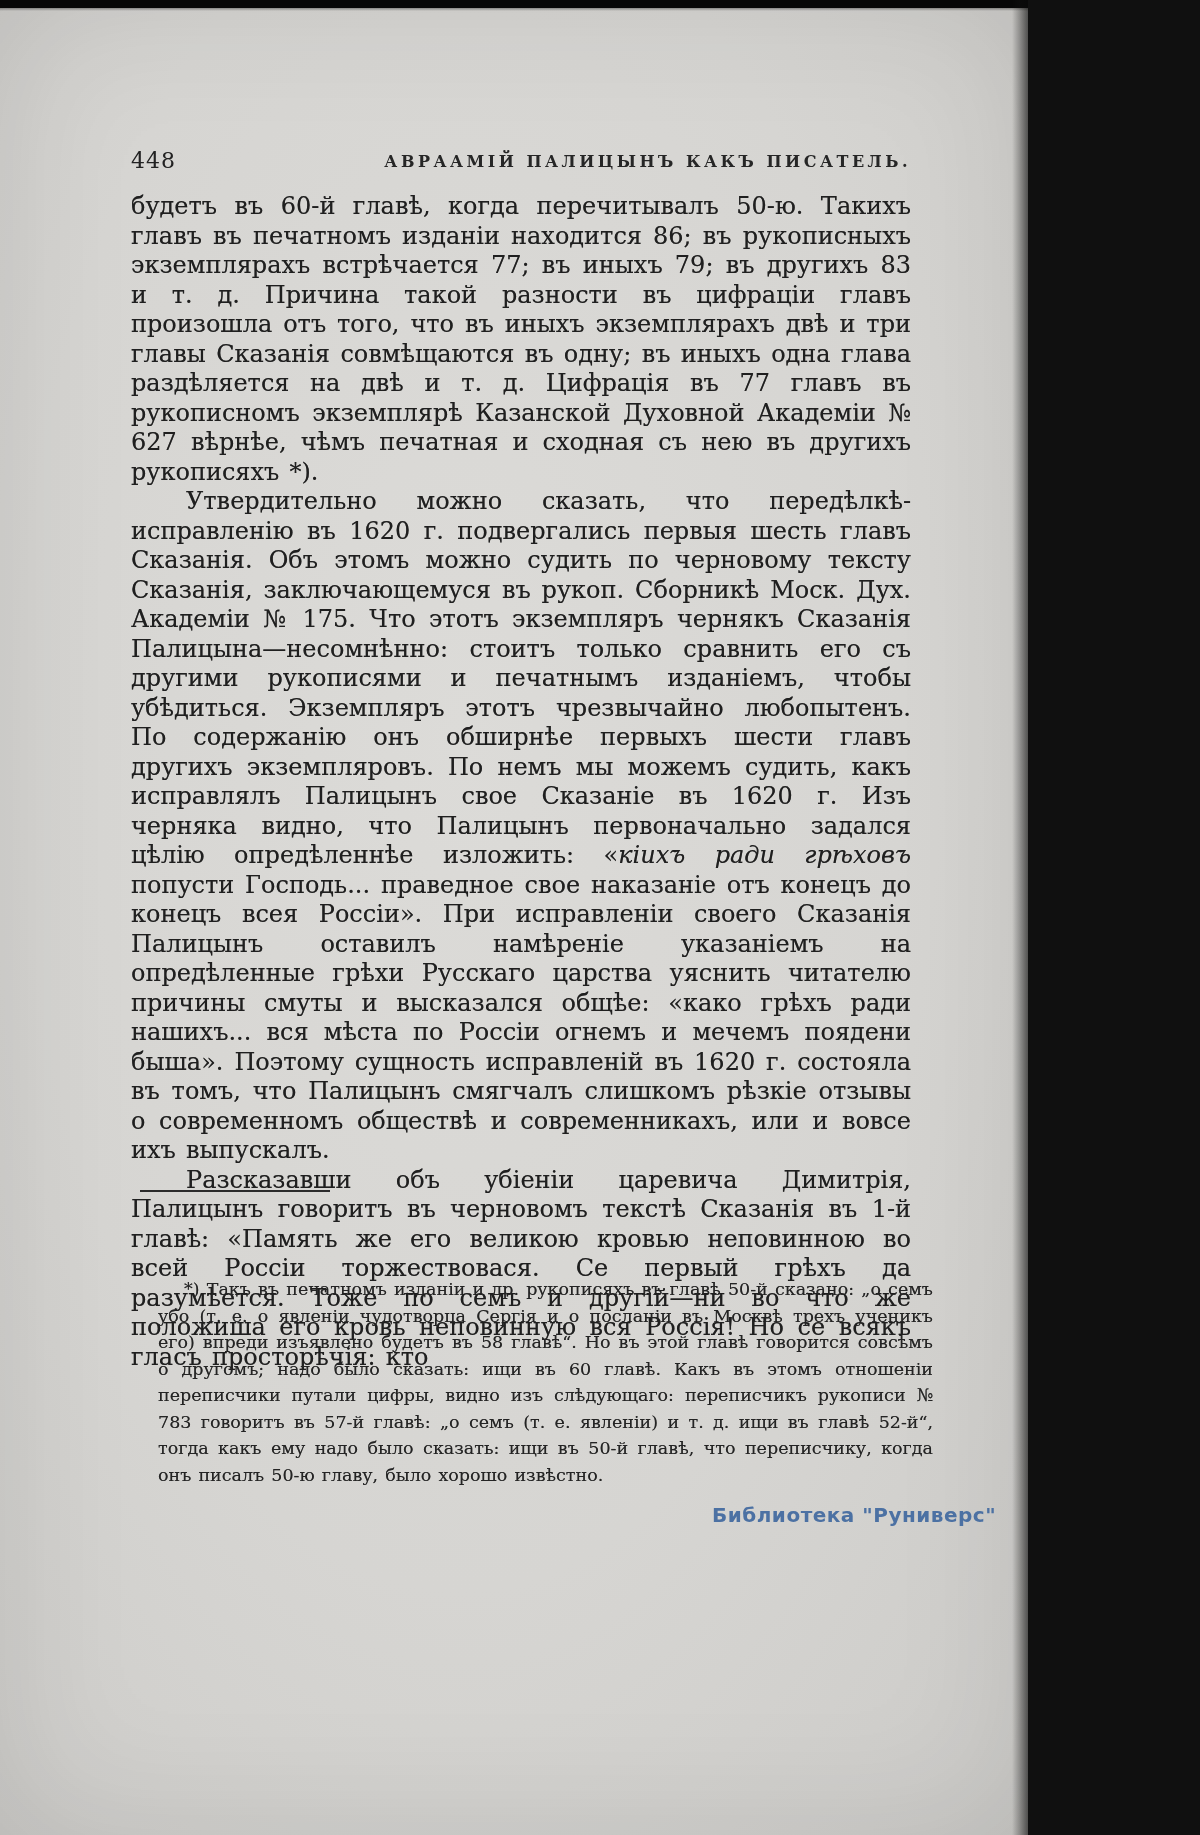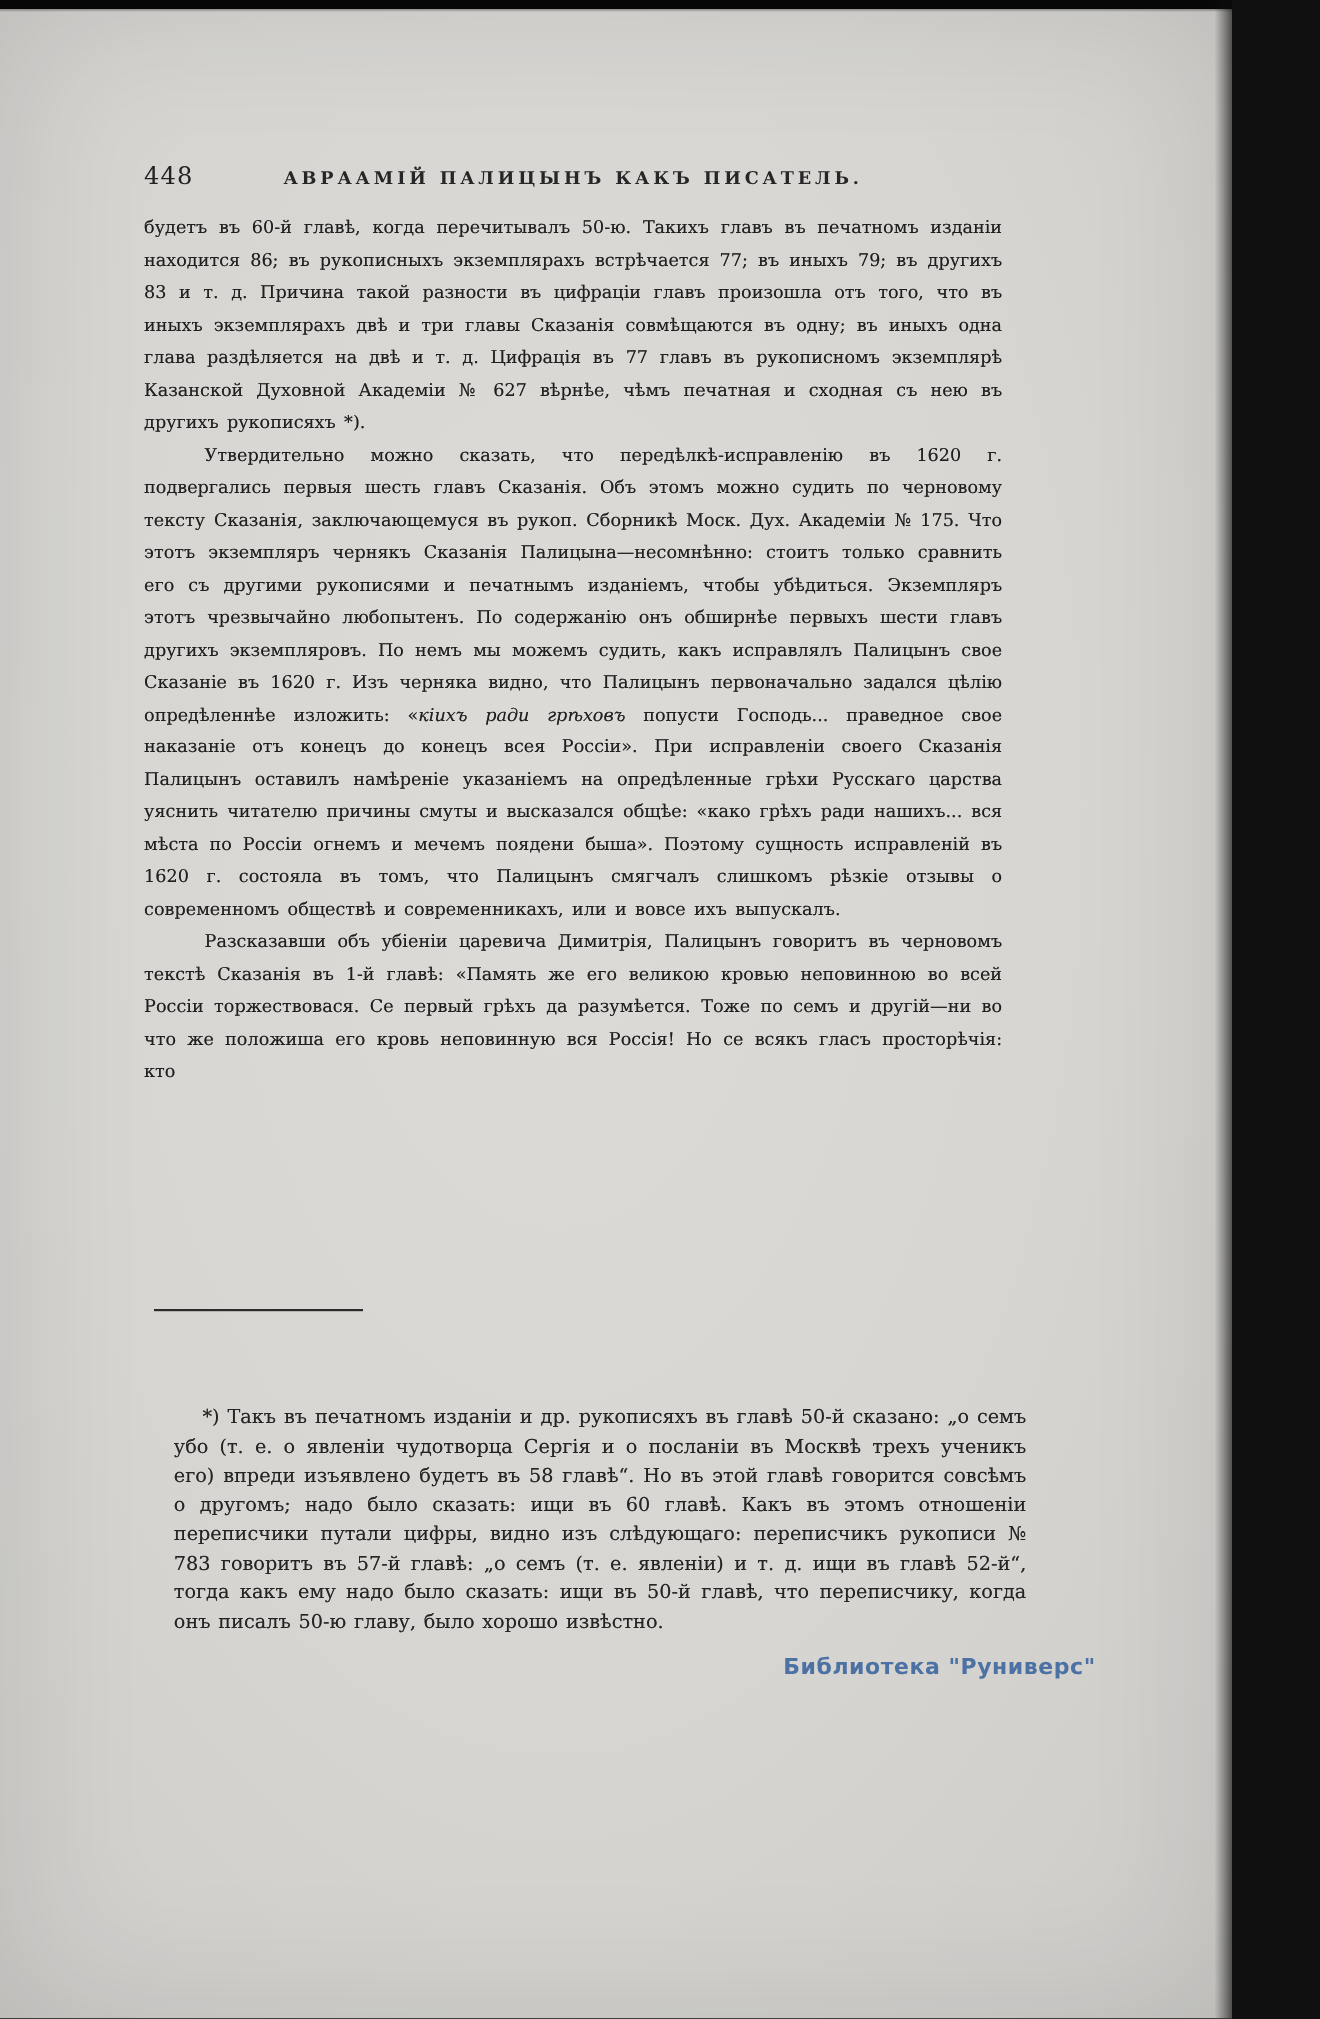--- a/index.html
+++ b/index.html
@@ -5,21 +5,21 @@
   html, body {
     margin: 0;
     padding: 0;
     width: 1200px;
     height: 1835px;
     overflow: hidden;
     background: #101010;
   }
   .page {
     position: relative;
-    width: 1120px;
+    width: 1028px;
     height: 1835px;
     background: radial-gradient(ellipse at 45% 40%, #dcdbd8 0%, #d6d5d2 55%, #cccbc8 100%);
     box-shadow: inset 0 0 140px rgba(0,0,0,0.10);
     font-family: "DejaVu Serif", serif;
     color: #1f1f1f;
   }
   .scan-top {
     position: absolute;
     top: 0; left: 0;
     width: 100%; height: 11px;
@@ -39,33 +39,33 @@
   }
   .page-num {
     position: absolute;
     left: 0; top: 2px;
     font-size: 22px;
     letter-spacing: 1px;
     color: #222;
   }
   .head-title {
     display: block;
-    text-align: center;
+    text-align: right;
     font-size: 16px;
     font-weight: bold;
     letter-spacing: 3.5px;
     padding-top: 6px;
     color: #262626;
     white-space: nowrap;
   }
   .body-text {
     position: absolute;
     left: 131px; top: 192px;
     width: 780px;
-    font-size: 16px;
+    font-size: 24px;
     line-height: 29.5px;
     text-align: justify;
     text-shadow: 0 0 0.5px rgba(20,20,20,0.55);
   }
   .para {
     margin: 0;
     text-indent: 55px;
     word-spacing: 2.5px;
   }
   .para.no-indent { text-indent: 0; }

